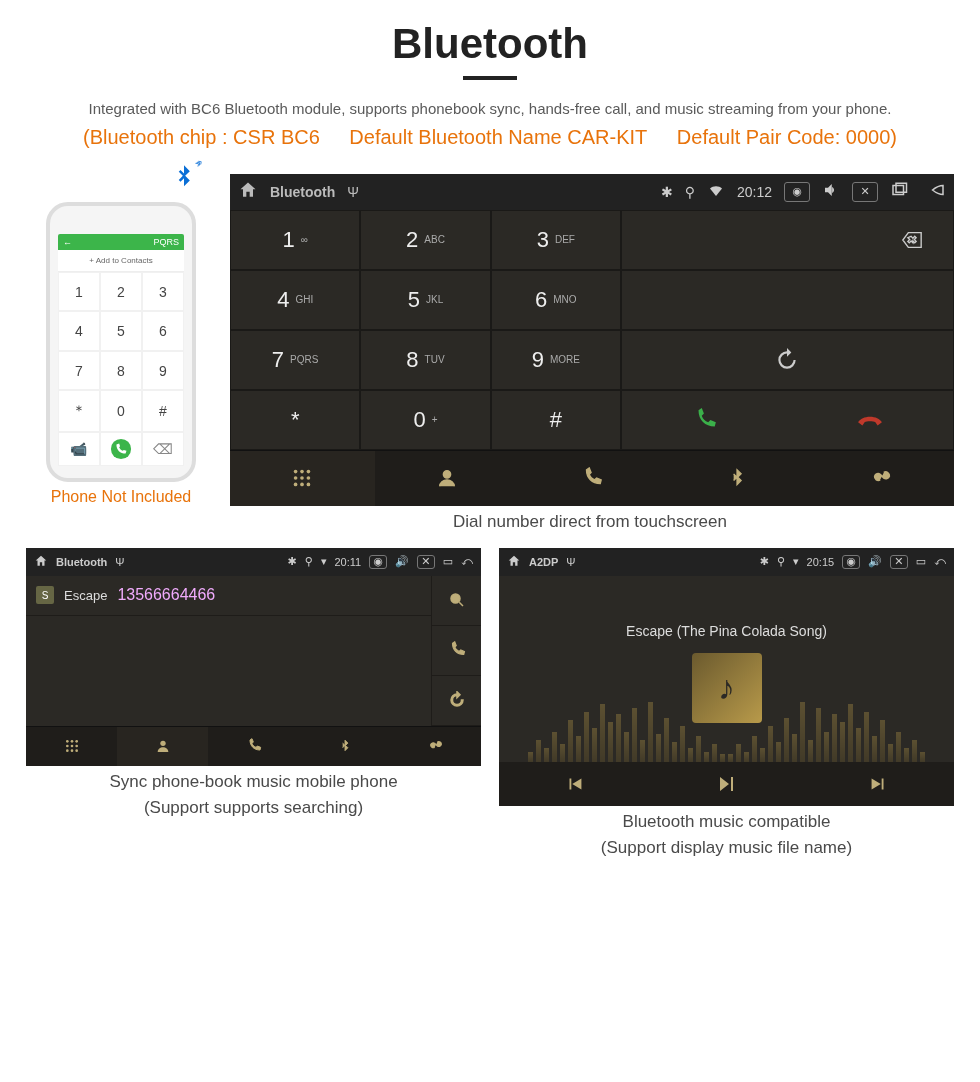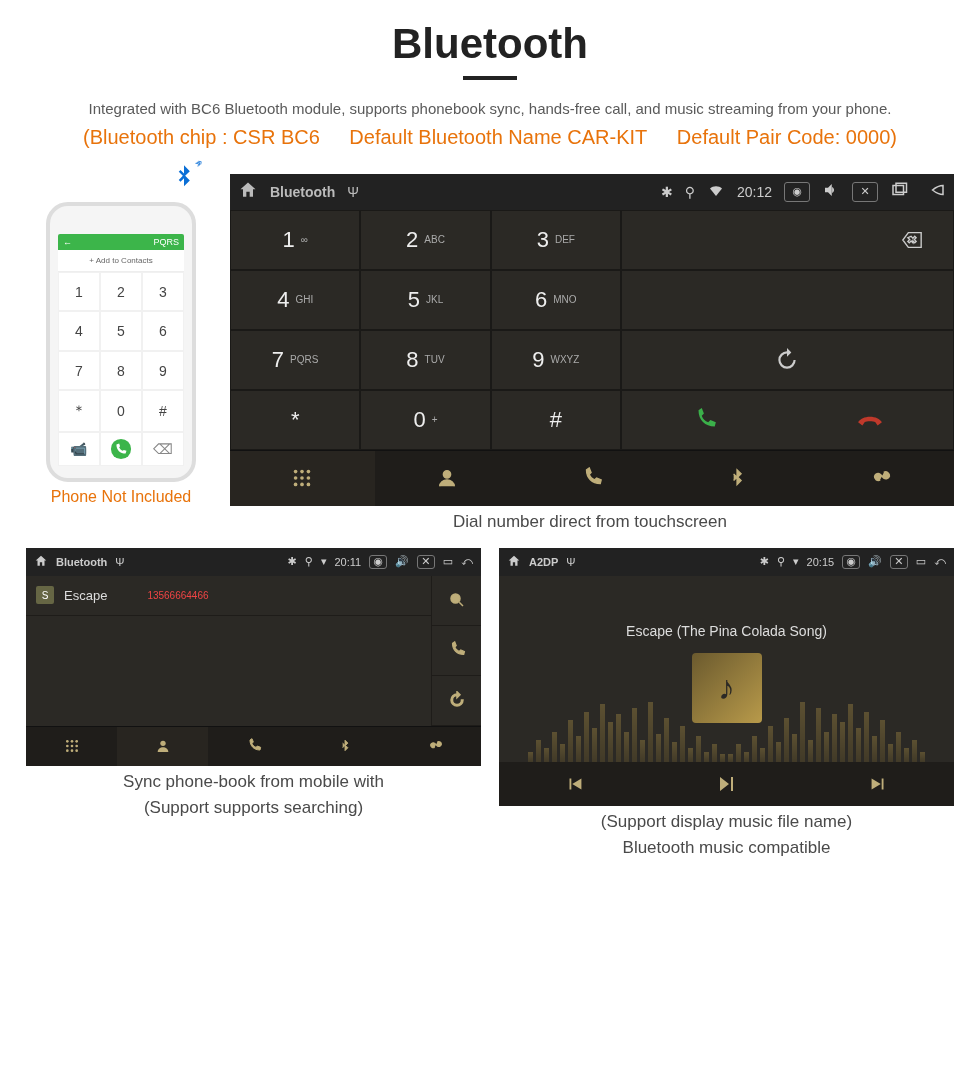--- a/index.html
+++ b/index.html
@@ -53,21 +53,21 @@
 .col { flex:1; }
 
 .panel.small .sysbar { height:28px; font-size:11px; gap:8px; }
 .panel.small .sys-right { gap:8px; font-size:11px; }
 .search-head { display:flex; align-items:center; background:#2f2d29; }
 .search-box { flex:1; margin:6px; height:24px; background:#3a3834; border-radius:3px; padding:0 8px; font-size:11px; color:#999; display:flex; align-items:center; }
 .contact-row { display:flex; align-items:center; height:40px; border-bottom:1px solid #1e1c19; }
 .contact-row .ct { flex:1; display:flex; align-items:center; gap:10px; padding:0 10px; }
 .contact-row .badge { width:18px; height:18px; background:#664; color:#fff; font-size:10px; display:inline-flex; align-items:center; justify-content:center; border-radius:2px; }
 .contact-row .name { font-size:13px; color:#ddd; }
-.contact-row .num { font-size:10px; color:#ef4444; margin-left:30px; }
+.contact-row .num { font-size:16px; color:#f0abfc; }
 .side-icons { width:50px; display:flex; flex-direction:column; }
 .side-icons .si { height:50px; display:flex; align-items:center; justify-content:center; border-left:1px solid #1e1c19; border-bottom:1px solid #1e1c19; color:#bfae7a; }
 .pb-body { display:flex; height:150px; }
 .pb-left { flex:1; }
 
 .a2dp-body { height:186px; display:flex; flex-direction:column; align-items:center; justify-content:center; position:relative; overflow:hidden; }
 .song { color:#ddd; font-size:14px; margin-top:8px; }
 .album { width:70px; height:70px; background:linear-gradient(135deg,#6b5a2e,#b89a4a); border-radius:4px; display:flex; align-items:center; justify-content:center; margin-top:14px; font-size:34px; color:#2b2925; }
 .bars { position:absolute; bottom:0; left:0; right:0; height:60px; display:flex; align-items:flex-end; justify-content:center; gap:3px; opacity:.35; }
 .bars span { width:5px; background:linear-gradient(#b89a4a,#6b5a2e); }
@@ -189,21 +189,21 @@
             <div class="dial-key">
               <span class="n">7</span>
               <span class="l">PQRS</span>
             </div>
             <div class="dial-key">
               <span class="n">8</span>
               <span class="l">TUV</span>
             </div>
             <div class="dial-key">
               <span class="n">9</span>
-              <span class="l">WXYZ</span>
+              <span class="l">MORE</span>
             </div>
             <div class="dial-key">
               <span class="n">*</span>
             </div>
             <div class="dial-key">
               <span class="n">0</span>
               <span class="l">+</span>
             </div>
             <div class="dial-key">
               <span class="n">#</span>
@@ -356,21 +356,21 @@
                 <path d="M12 2l5 5-4 4 4 4-5 5V2zM8 7l4 4-4 4"></path>
               </svg>
             </div>
           <div class="nb">
               <svg width="18" height="16" viewBox="0 0 24 24" fill="none" stroke="currentColor" stroke-width="1.8">
                 <path d="M10 14a4 4 0 01-6-4 4 4 0 016-2l2 2m2-4a4 4 0 016 4 4 4 0 01-6 2l-2-2"></path>
               </svg>
             </div>
         </div>
       </div>
-      <div class="cap">Sync phone-book from mobile with</div>
+      <div class="cap">Sync phone-book music mobile phone</div>
       <div class="cap">(Support supports searching)</div>
     </div>
 
     <div class="col">
       <div class="panel small">
         <div class="sysbar">
           <span><svg width="14" height="14" viewBox="0 0 24 24">
                 <path d="M12 3l9 8h-3v9h-4v-6h-4v6H6v-9H3z"></path>
               </svg></span>
           <span style="font-weight:600">A2DP</span>
@@ -455,17 +455,17 @@
                 <path d="M6 5l9 7-9 7V5zm11 0h2v14h-2V5z"></path>
               </svg>
             </div>
           <div class="pn">
               <svg width="22" height="22" viewBox="0 0 24 24">
                 <path d="M16 6v12h2V6h-2zm-1 6L5 6v12l10-6z"></path>
               </svg>
             </div>
         </div>
       </div>
+      <div class="cap">Bluetooth music compatible</div>
       <div class="cap">(Support display music file name)</div>
-      <div class="cap">Bluetooth music compatible</div>
     </div>
   </div>
 </div>
 
 </body></html>

